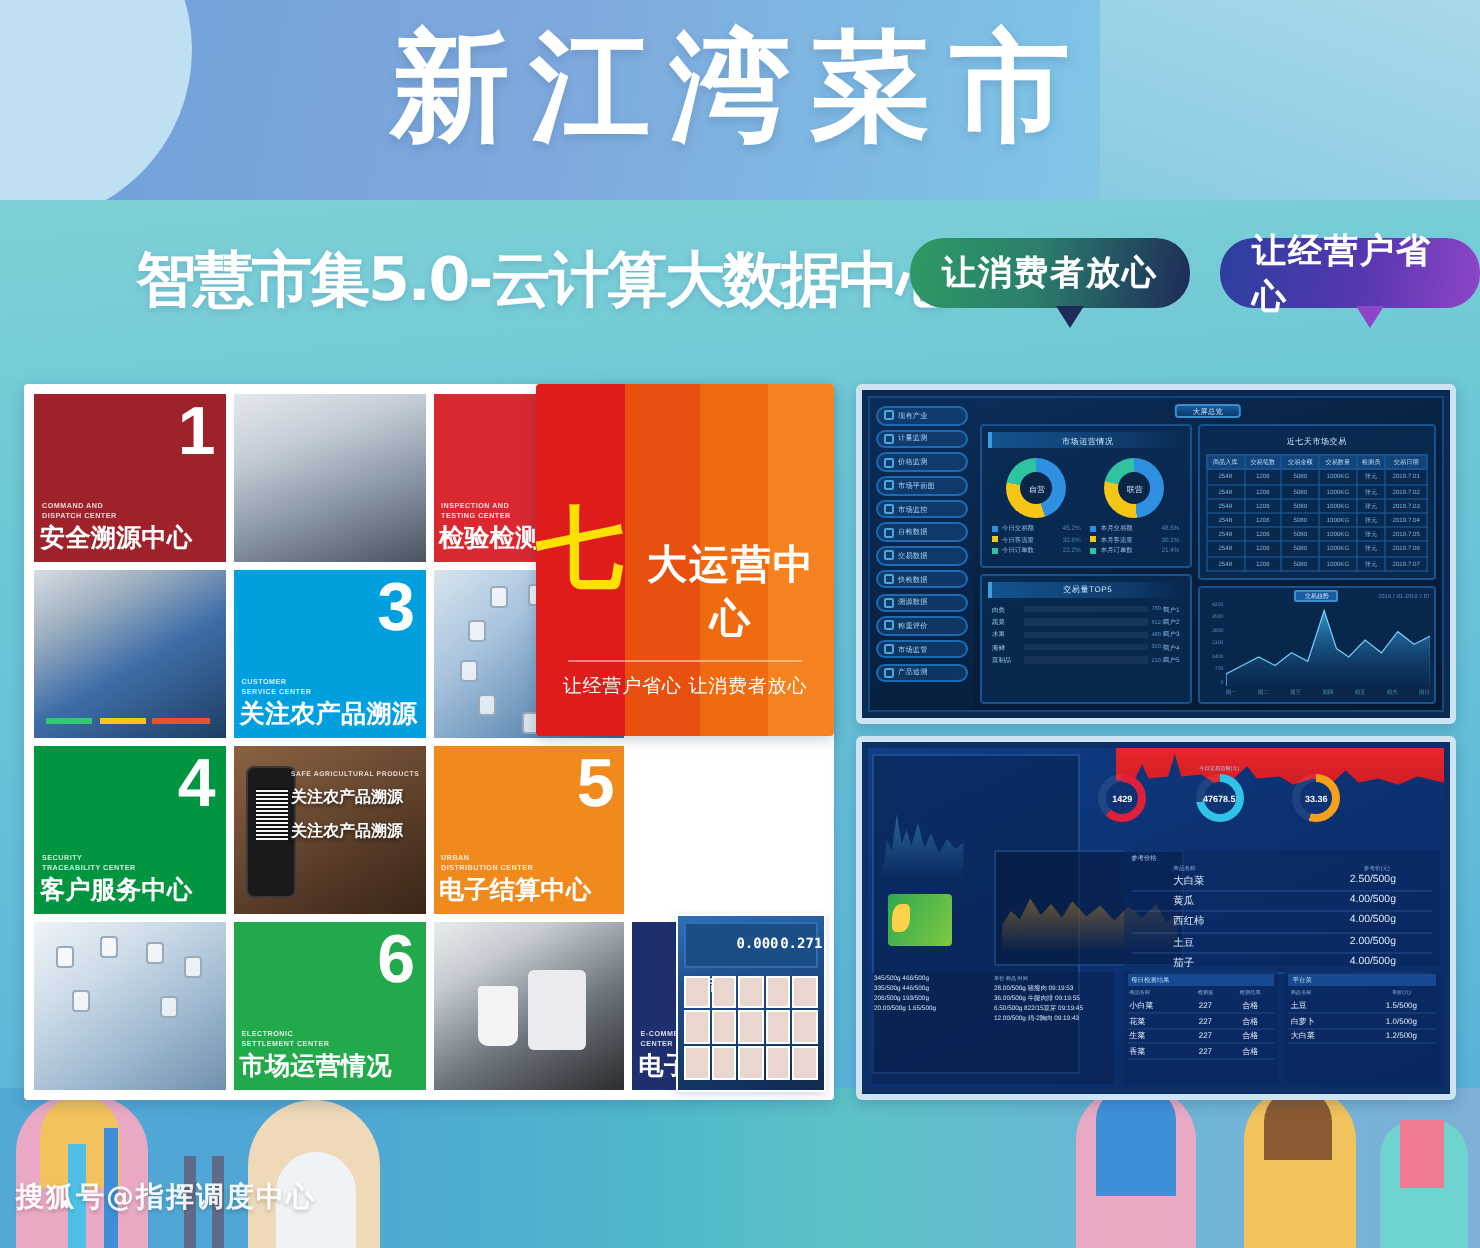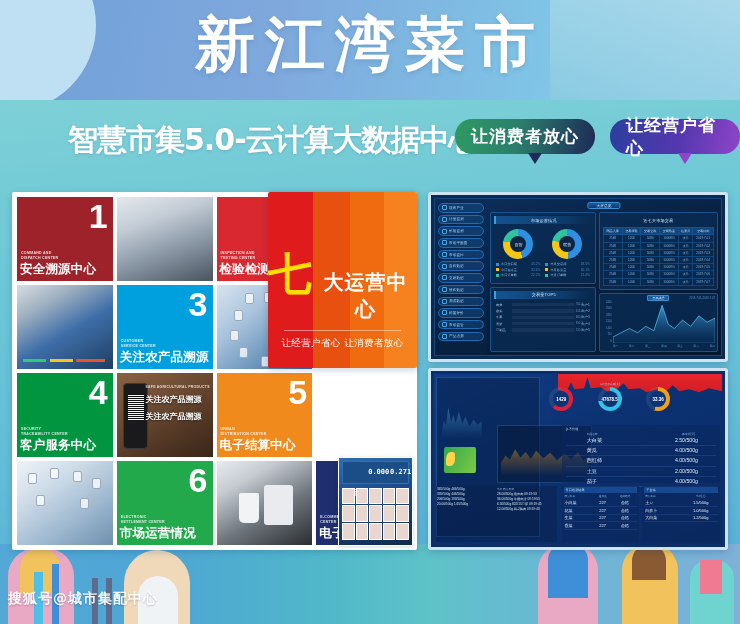--- a/index.html
+++ b/index.html
@@ -877,13 +877,13 @@
           <div class="lt-h">单价  商品  时间</div>
           <div class="lt-r">28.00/500g  猪瘦肉  09:19:53</div>
           <div class="lt-r">36.00/500g  牛腿肉排  09:19:55</div>
           <div class="lt-r">6.50/500g  822/15豆芽  09:19:45</div>
           <div class="lt-r">12.00/500g  鸡-2胸肉  09:19:43</div>
         </div>
     </div>
   </div>
 </div>
 
-<div id="watermark">搜狐号@城市集配中心</div>
+<div id="watermark">搜狐号@指挥调度中心</div>
 
 </body></html>

